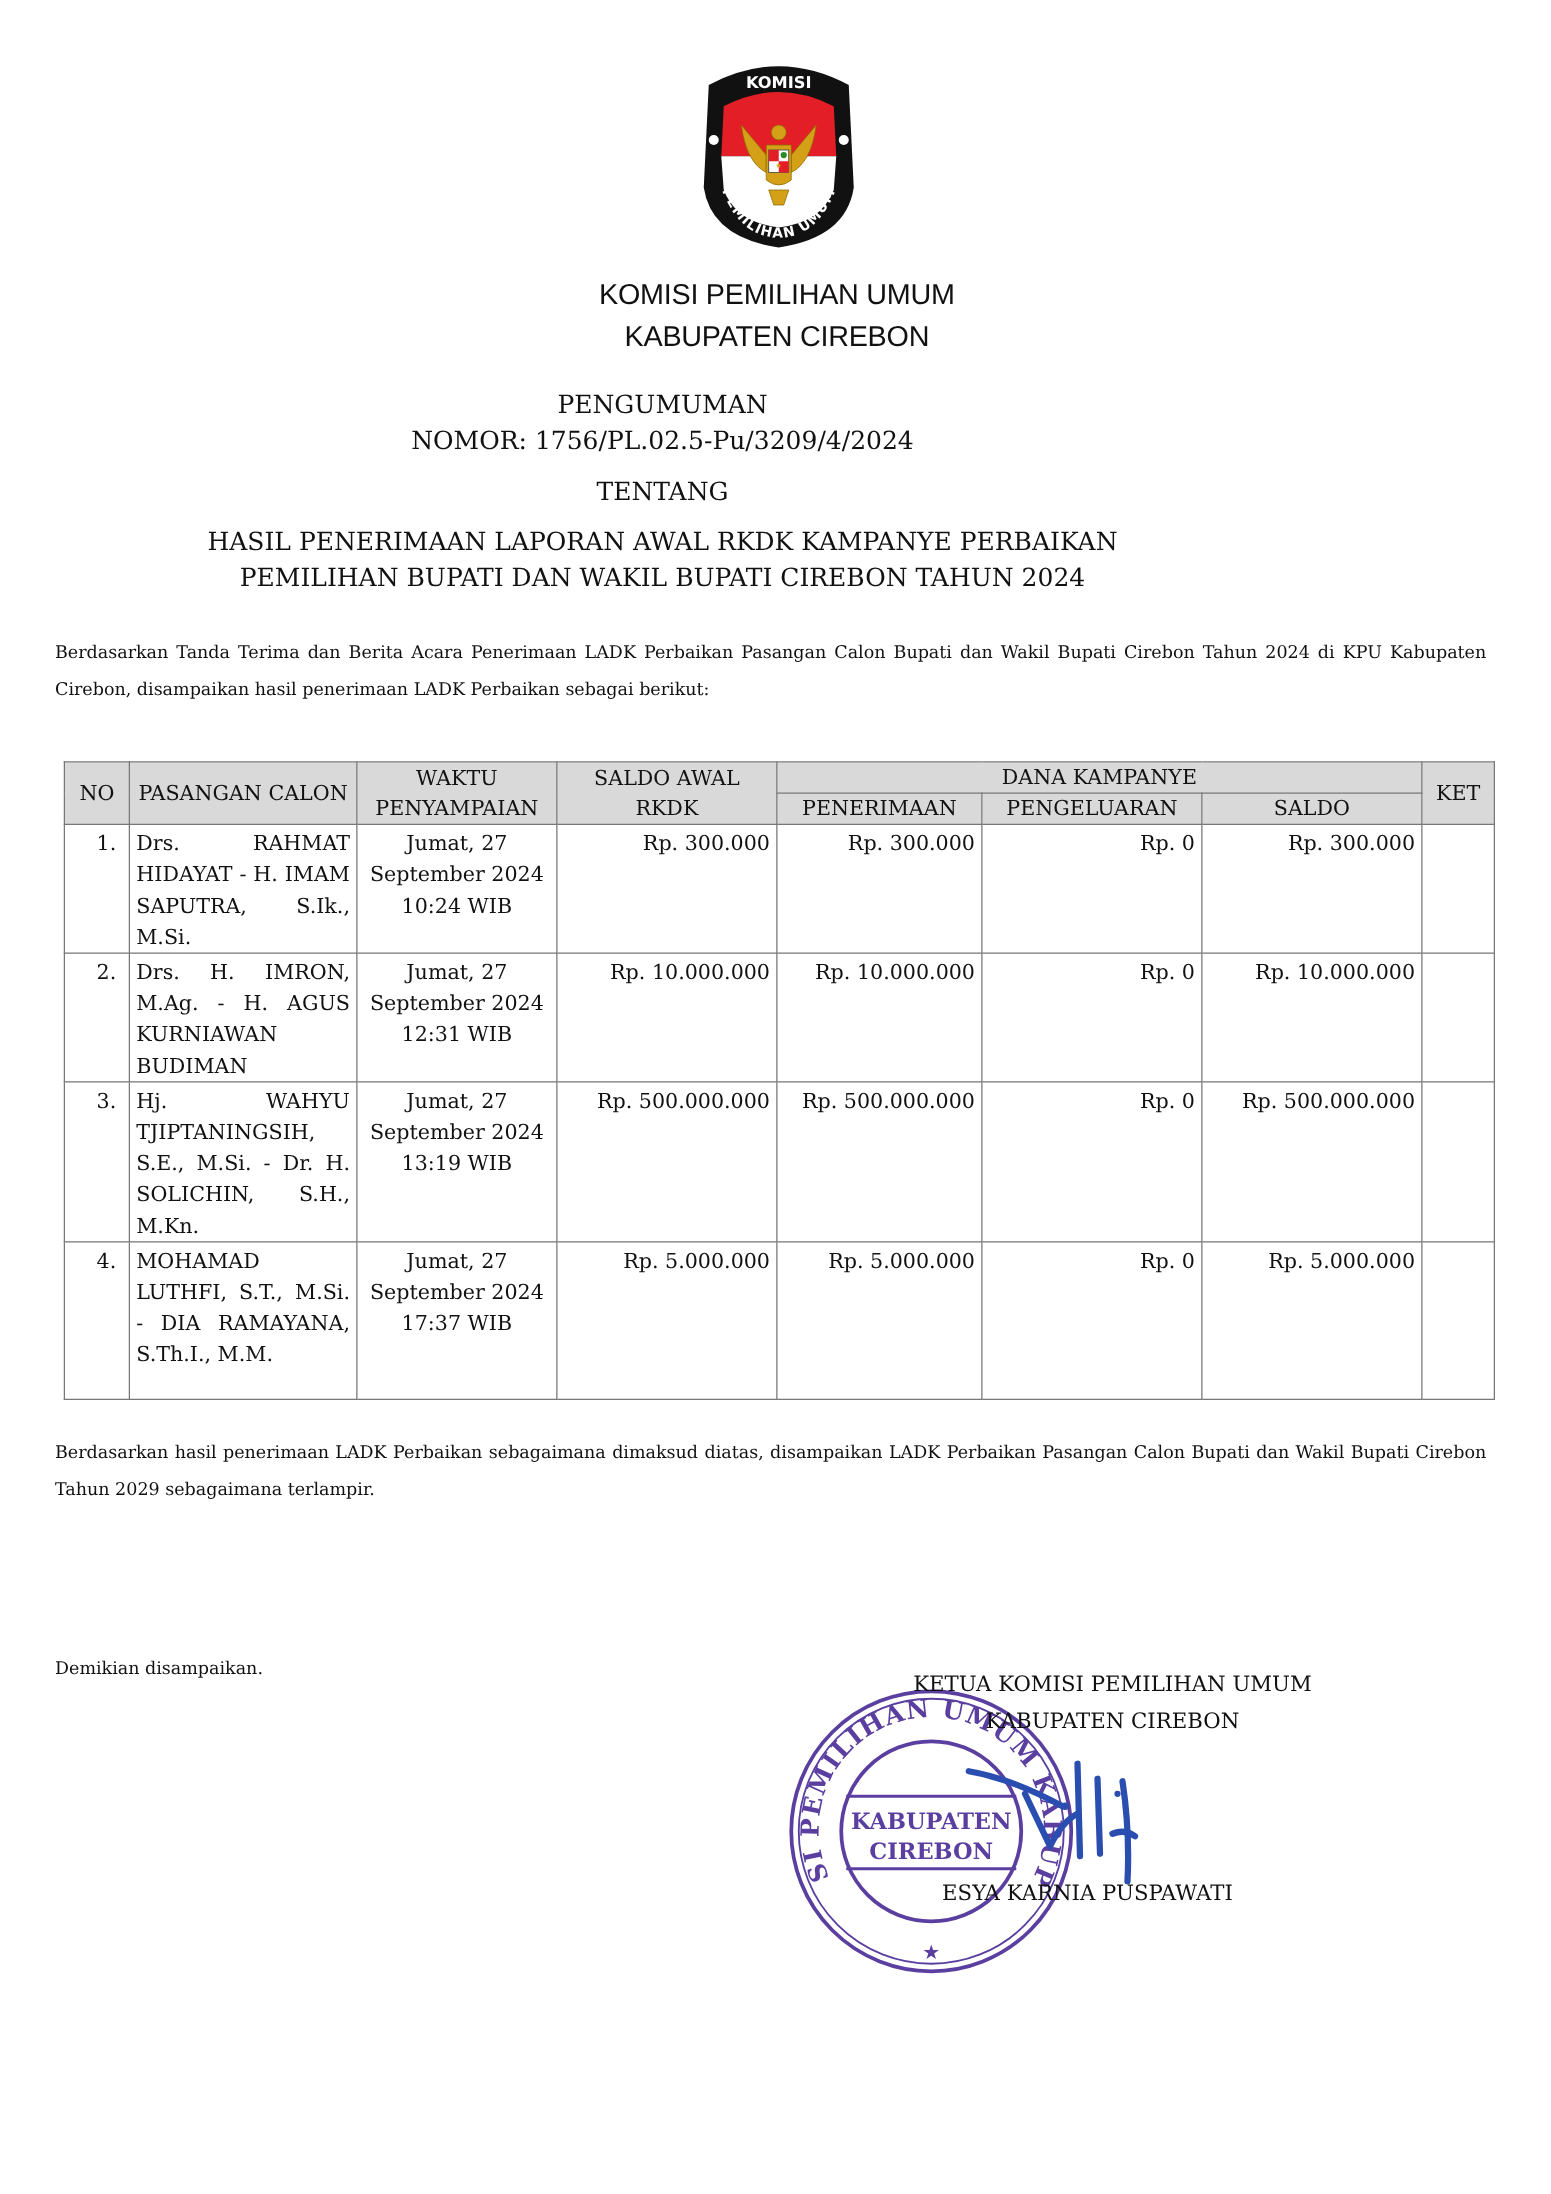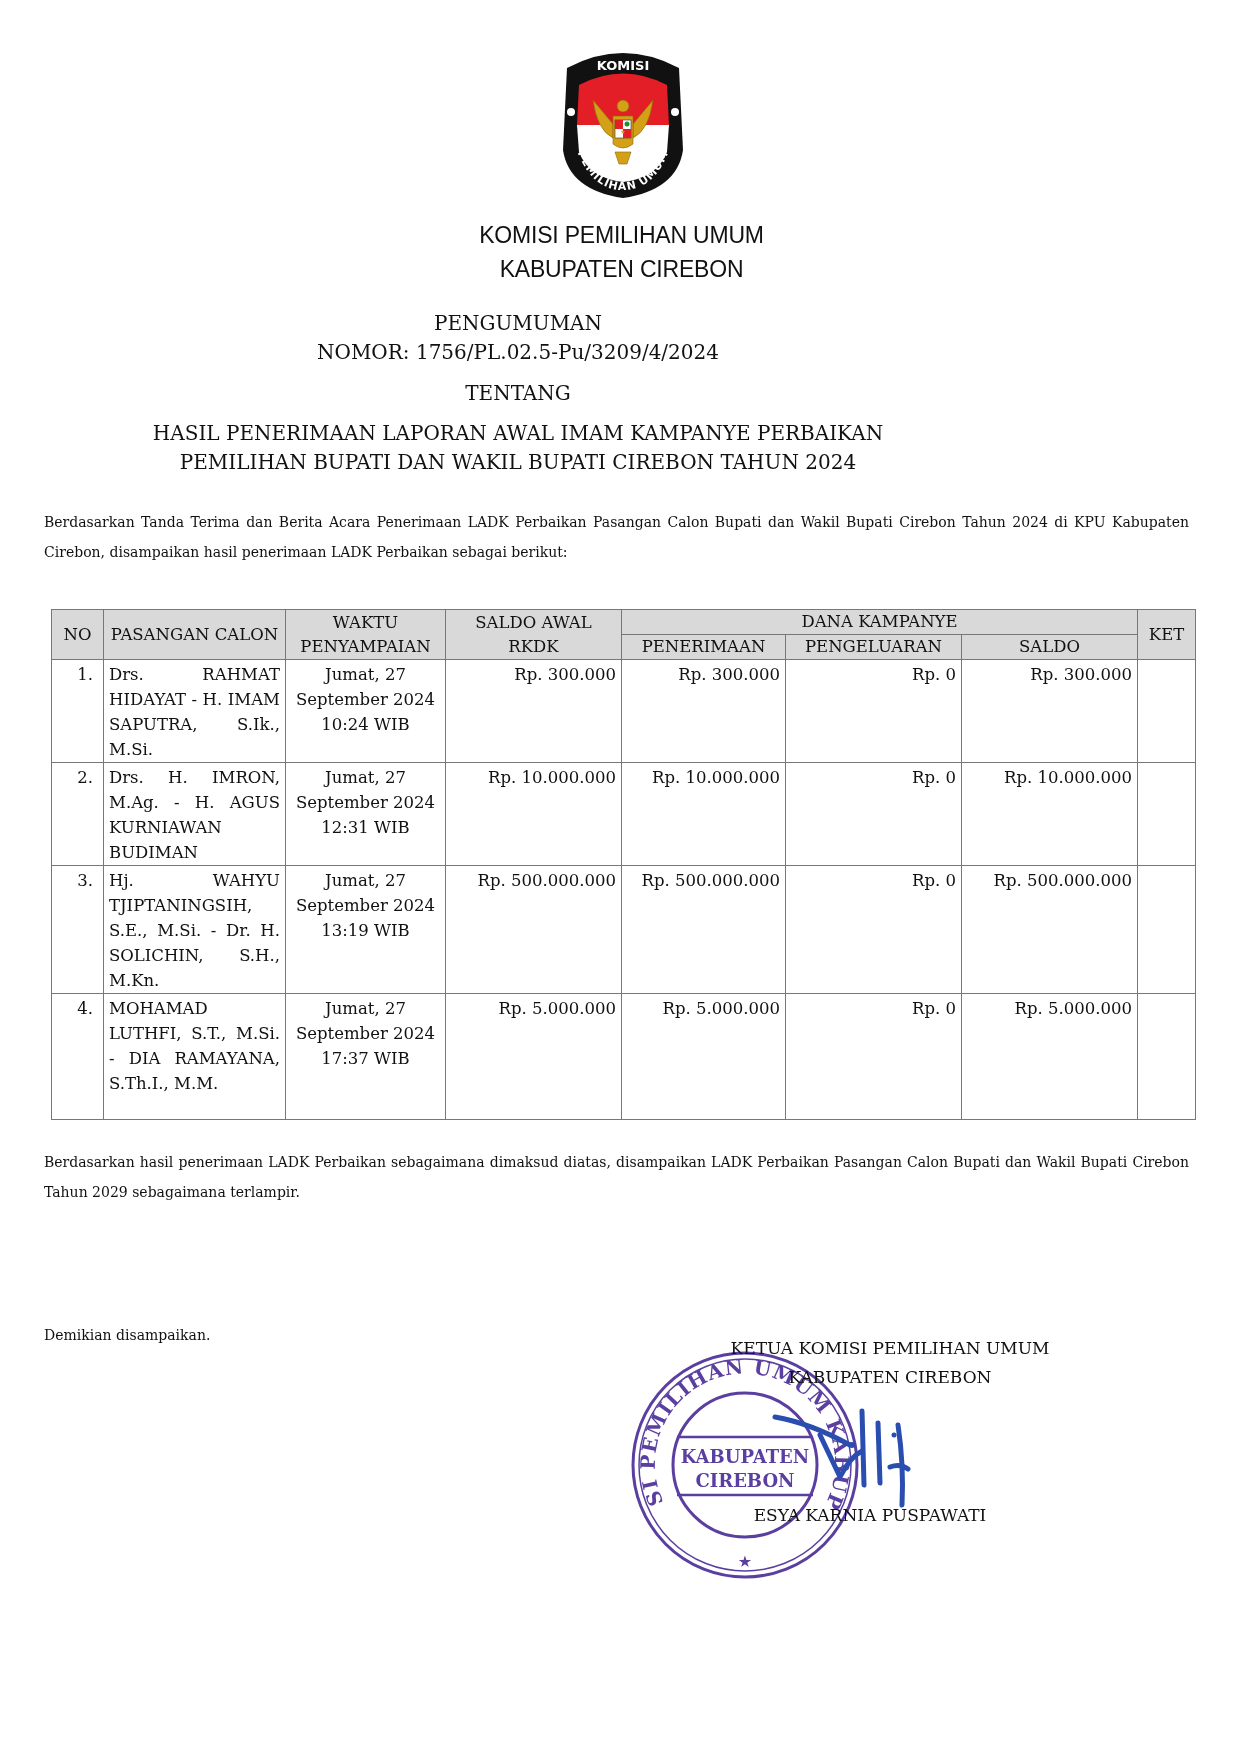--- a/index.html
+++ b/index.html
@@ -9,21 +9,21 @@
       color: #111;
     }
     .logo { position: absolute; left: 557px; top: 40px; width: 132px; height: 160px; }
     .head-sans {
       position: absolute; left: 1px; width: 1241px; text-align: center;
       font-family: "Liberation Sans", "DejaVu Sans", sans-serif;
       font-size: 23px; letter-spacing: -0.2px;
     }
     .head-serif {
       position: absolute; left: 0; width: 1036px; text-align: center;
-      font-family: "DejaVu Serif", serif; font-size: 20px;
+      font-family: "DejaVu Serif", serif; font-size: 20px; padding-left: 12px;
     }
     .para {
       position: absolute; left: 44px; width: 1145px;
       font-size: 14px; line-height: 30px; text-align: justify;
       font-family: "DejaVu Serif", serif;
     }
     table.ladk {
       position: absolute; left: 51px; top: 609px; width: 1144px;
       border-collapse: collapse; font-size: 16.5px; font-family: "DejaVu Serif", serif;
       table-layout: fixed;
@@ -71,21 +71,21 @@
   <text font-size="11" font-weight="bold" fill="#fff" font-family="DejaVu Sans, sans-serif" letter-spacing="1">
     <textPath href="#arcBottom" startOffset="50%" text-anchor="middle">PEMILIHAN UMUM</textPath>
   </text>
 </svg>
 
 <div class="head-sans" style="top:222px;">KOMISI PEMILIHAN UMUM</div>
 <div class="head-sans" style="top:256px;">KABUPATEN CIREBON</div>
 <div class="head-serif" style="top:311px;">PENGUMUMAN</div>
 <div class="head-serif" style="top:340px;">NOMOR: 1756/PL.02.5-Pu/3209/4/2024</div>
 <div class="head-serif" style="top:381px;">TENTANG</div>
-<div class="head-serif" style="top:421px;">HASIL PENERIMAAN LAPORAN AWAL IMAM KAMPANYE PERBAIKAN</div>
+<div class="head-serif" style="top:421px;">HASIL PENERIMAAN LAPORAN AWAL RKDK KAMPANYE PERBAIKAN</div>
 <div class="head-serif" style="top:450px;">PEMILIHAN BUPATI DAN WAKIL BUPATI CIREBON TAHUN 2024</div>
 
 <div class="para" style="top:507px;">Berdasarkan Tanda Terima dan Berita Acara Penerimaan LADK Perbaikan Pasangan Calon Bupati dan Wakil Bupati Cirebon Tahun 2024 di KPU Kabupaten Cirebon, disampaikan hasil penerimaan LADK Perbaikan sebagai berikut:</div>
 
 <table class="ladk">
   <colgroup>
     <col style="width:52px">
       <col style="width:182px">
       <col style="width:160px">
       <col style="width:176px">

